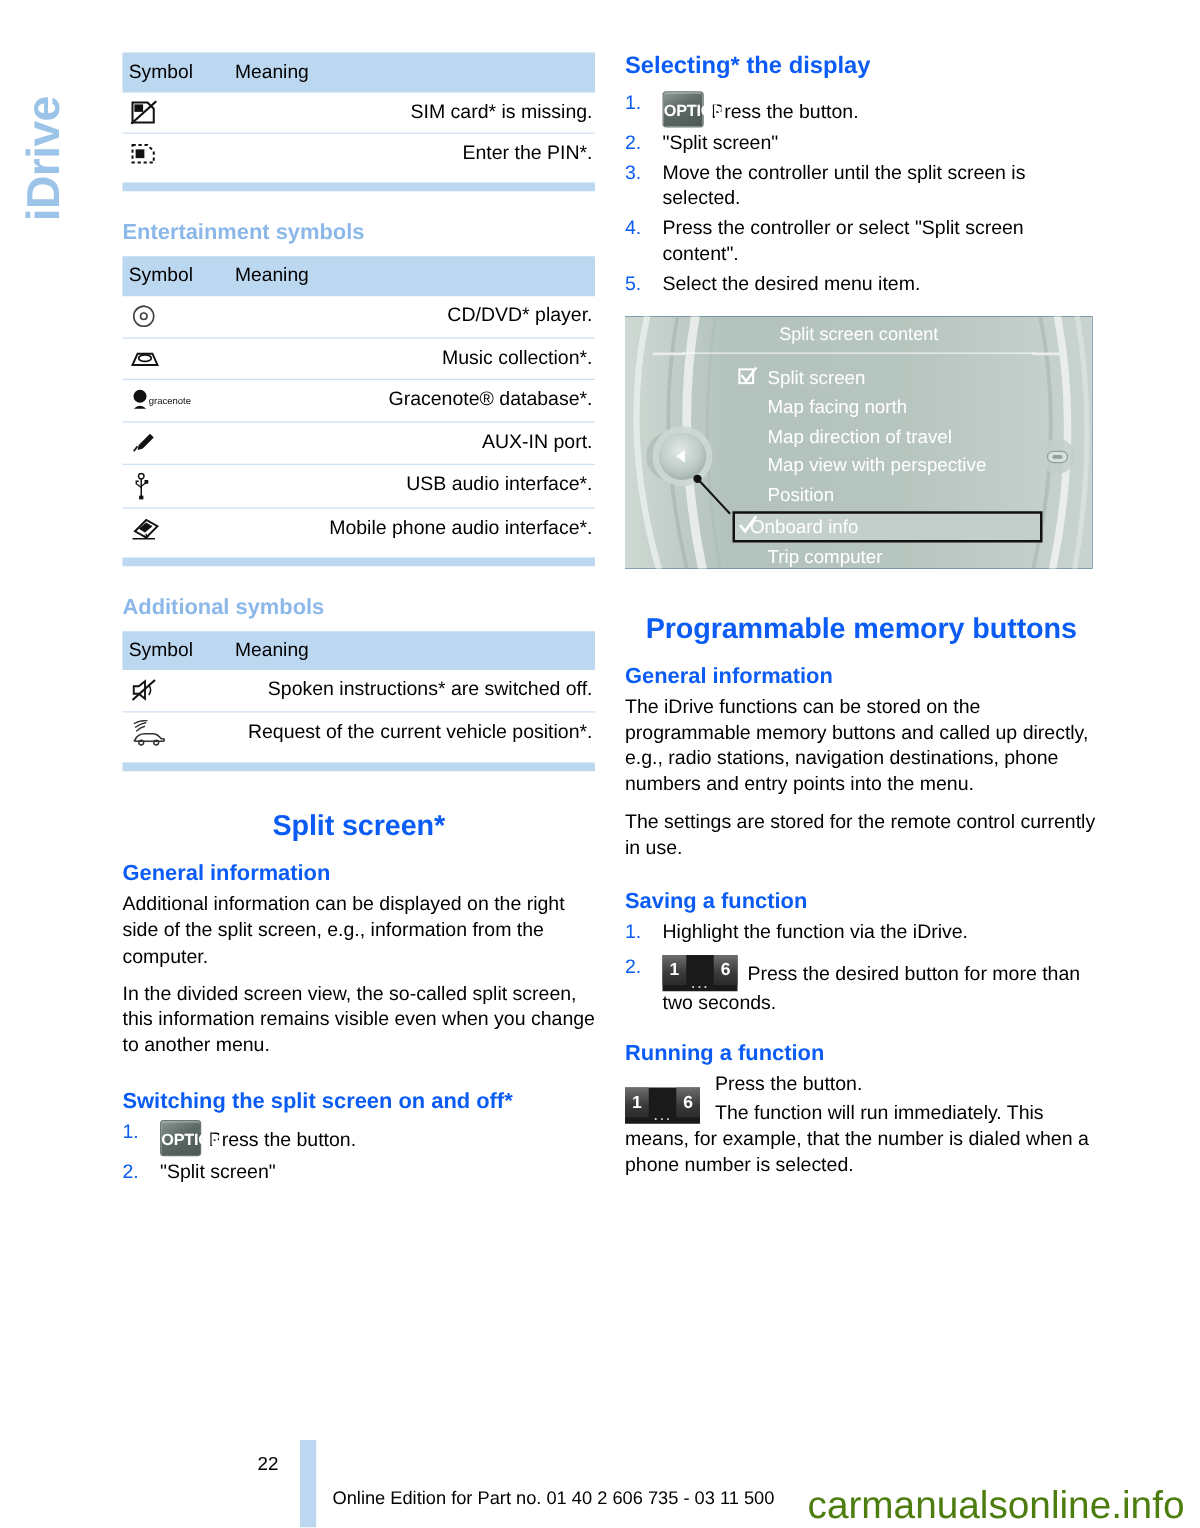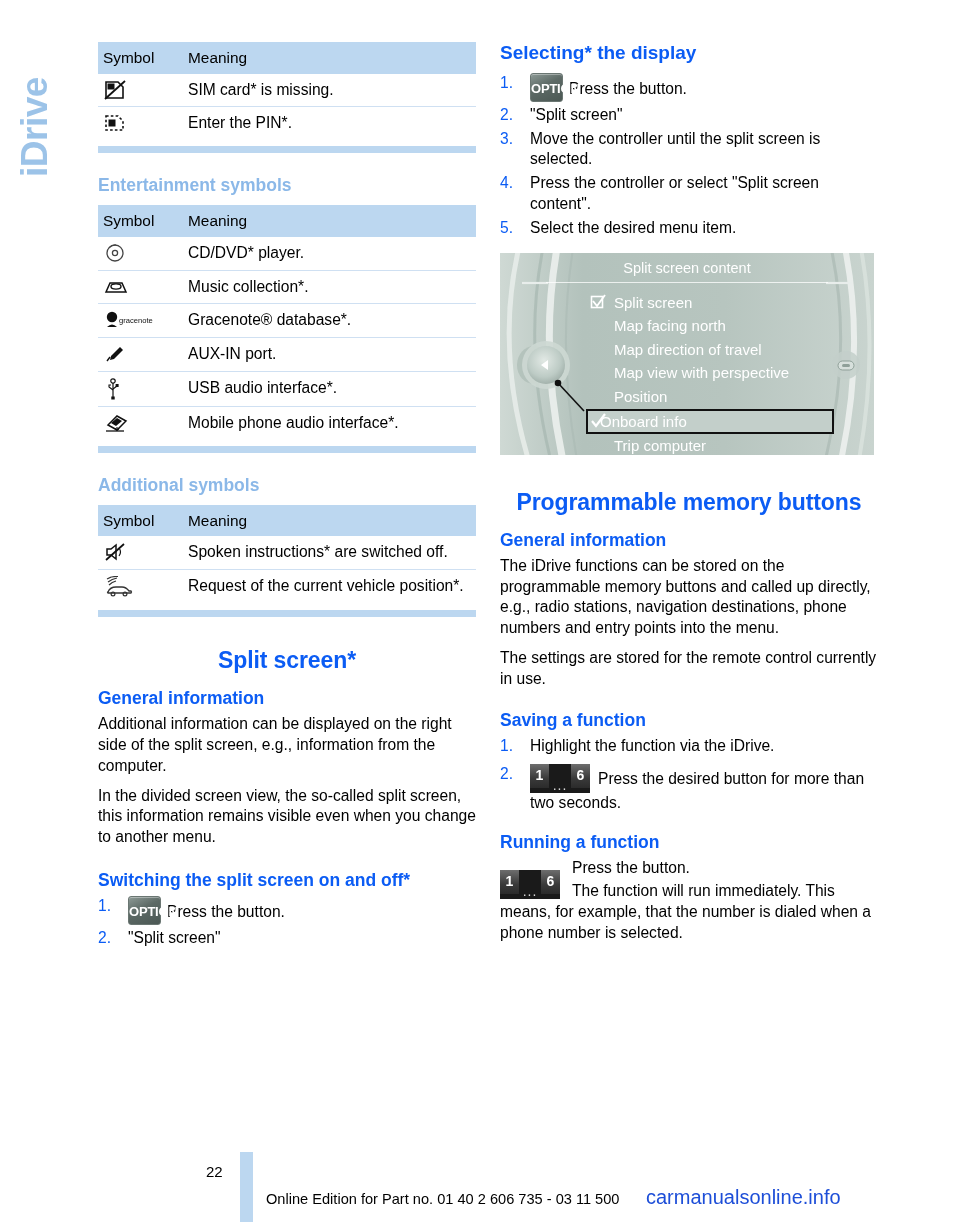--- a/index.html
+++ b/index.html
@@ -91,20 +91,21 @@
     line-height: 1.15;
   }
   table.symtab th.c1 { width: 80px; padding-left: 5px; }
   table.symtab th.c2 { padding-left: 4px; }
   table.symtab td {
     font-size: 15.6px;
     padding: 6px 0 6px 0;
     vertical-align: top;
     line-height: 1.33;
     border-bottom: 1.5px solid #cfe0f2;
+    text-align: right;
   }
   table.symtab td.c1 {
     width: 80px;
     padding-left: 6px;
     text-align: left;
   }
   table.symtab td.c2 { padding-left: 4px; padding-right: 2px; }
   table.symtab tr.last td { border-bottom: none; }
   .tab-foot {
     height: 7px;
@@ -274,22 +275,22 @@
     left: 266px;
     top: 1191px;
     font-size: 14.6px;
     color: #000;
     white-space: nowrap;
   }
   .watermark {
     position: absolute;
     left: 646px;
     top: 1186px;
-    font-size: 20px;
-    color: #1d4ed8;
+    font-size: 31px;
+    color: #4d7c0f;
     white-space: nowrap;
   }
 </style>
 </head>
 <body>
 
 <div class="side-tab">
   <div class="side-tab-text">iDrive</div>
 </div>
 

